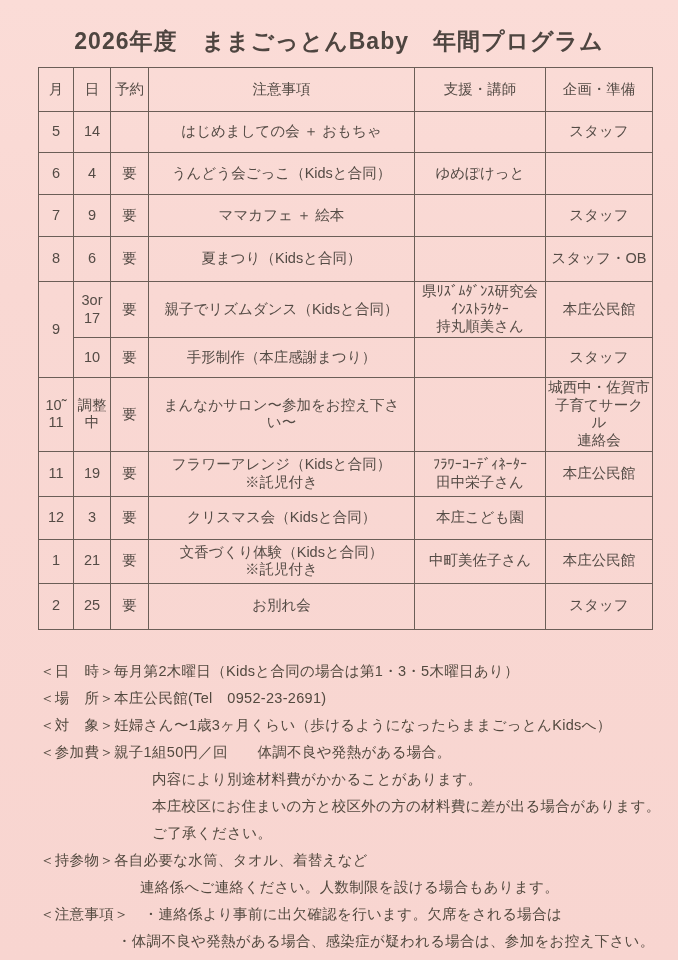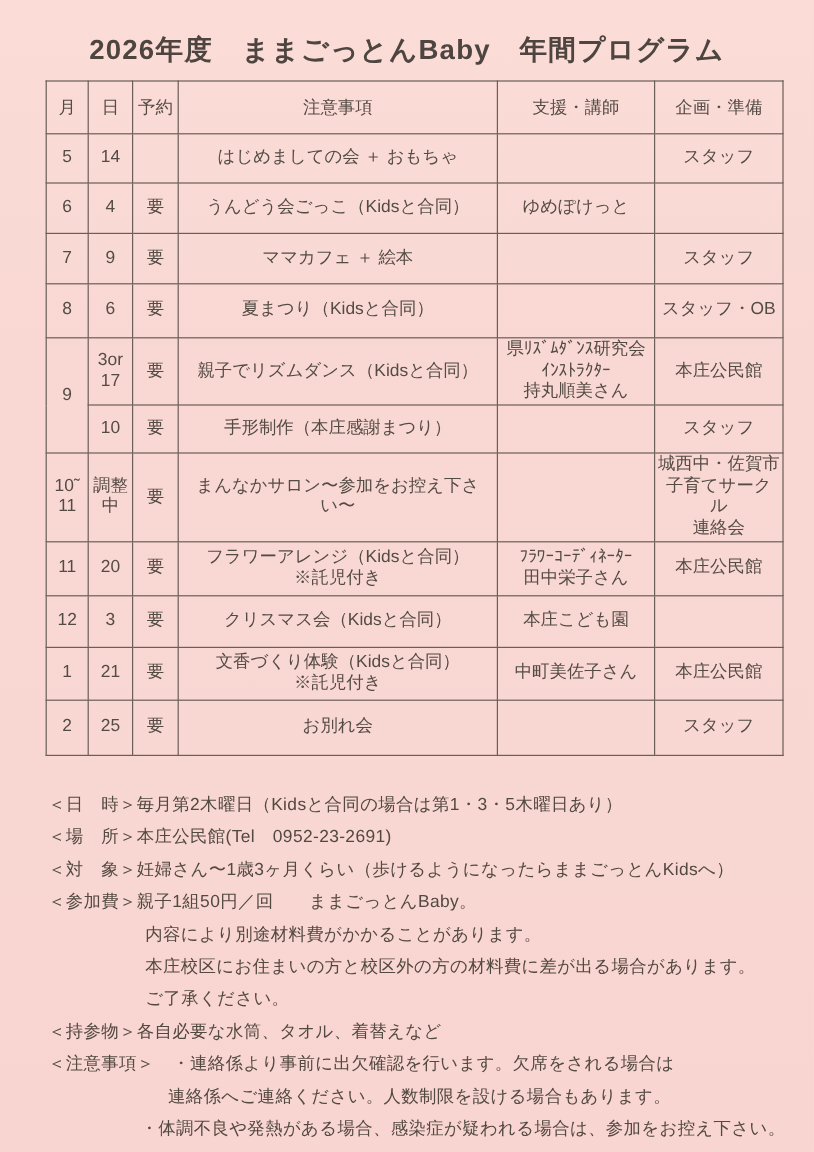--- a/index.html
+++ b/index.html
@@ -42,21 +42,21 @@
   td.sm{font-size:11.5px;}
   td.md{font-size:12.5px;}
   .notes{
     margin:28px 0 0 40px;
     font-size:14.5px;
     color:#52493f;
     letter-spacing:0.3px;
   }
   .note{line-height:27px;white-space:pre;}
   .ind-a{margin-left:64px;}
-  .ind-b{margin-left:81px;}
+  .ind-b{margin-left:112px;}
   .ind-c{margin-left:100px;}
   .ind-d{margin-left:77px;}
 </style>
 </head>
 <body>
 
 <div class="page">
 
   <div class="title">2026年度　ままごっとんBaby　年間プログラム</div>
 
@@ -137,21 +137,21 @@
 中</td>
         <td class="cellv">要</td>
         <td class="cellv">まんなかサロン〜参加をお控え下さい〜</td>
         <td class="cellv"></td>
         <td class="cellv md">城西中・佐賀市
 子育てサークル
 連絡会</td>
       </tr>
       <tr style="height:45px">
         <td class="cellv">11</td>
-        <td class="cellv">20</td>
+        <td class="cellv">19</td>
         <td class="cellv">要</td>
         <td class="cellv">フラワーアレンジ（Kidsと合同）
 ※託児付き</td>
         <td class="cellv sm">ﾌﾗﾜｰｺｰﾃﾞｨﾈｰﾀｰ
 田中栄子さん</td>
         <td class="cellv">本庄公民館</td>
       </tr>
       <tr style="height:43px">
         <td class="cellv">12</td>
         <td class="cellv">3</td>
@@ -177,23 +177,23 @@
         <td class="cellv"></td>
         <td class="cellv">スタッフ</td>
       </tr>
     </tbody>
   </table>
 
   <div class="notes">
     <div class="note">＜日　時＞毎月第2木曜日（Kidsと合同の場合は第1・3・5木曜日あり）</div>
     <div class="note">＜場　所＞本庄公民館(Tel　0952-23-2691)</div>
     <div class="note">＜対　象＞妊婦さん〜1歳3ヶ月くらい（歩けるようになったらままごっとんKidsへ）</div>
-    <div class="note">＜参加費＞親子1組50円／回　　ままごっとんBaby。</div>
+    <div class="note">＜参加費＞親子1組50円／回　　体調不良や発熱がある場合。</div>
     <div class="note ind-b">内容により別途材料費がかかることがあります。</div>
     <div class="note ind-b">本庄校区にお住まいの方と校区外の方の材料費に差が出る場合があります。</div>
     <div class="note ind-b">ご了承ください。</div>
     <div class="note">＜持参物＞各自必要な水筒、タオル、着替えなど</div>
+    <div class="note ind-c">連絡係へご連絡ください。人数制限を設ける場合もあります。</div>
     <div class="note">＜注意事項＞　・連絡係より事前に出欠確認を行います。欠席をされる場合は</div>
-    <div class="note ind-c">連絡係へご連絡ください。人数制限を設ける場合もあります。</div>
     <div class="note ind-d">・体調不良や発熱がある場合、感染症が疑われる場合は、参加をお控え下さい。</div>
   </div>
 
 </div>
 
 </body></html>

